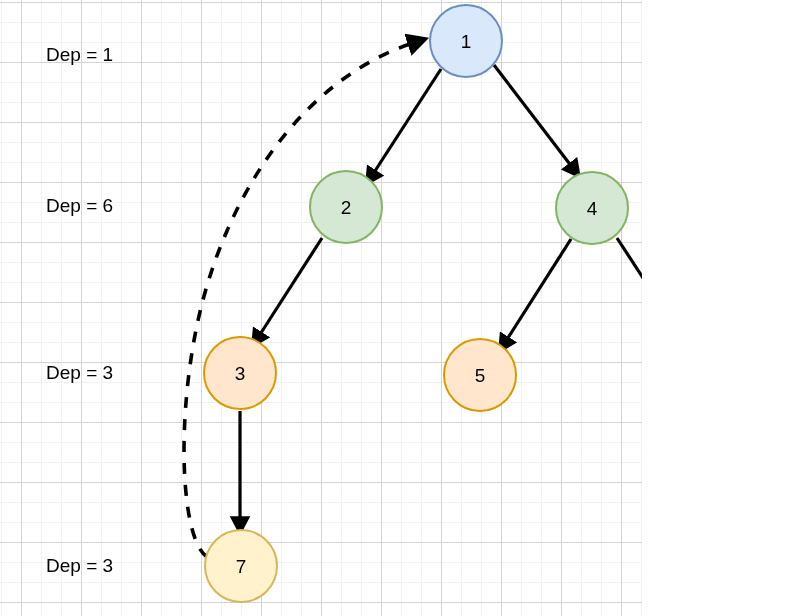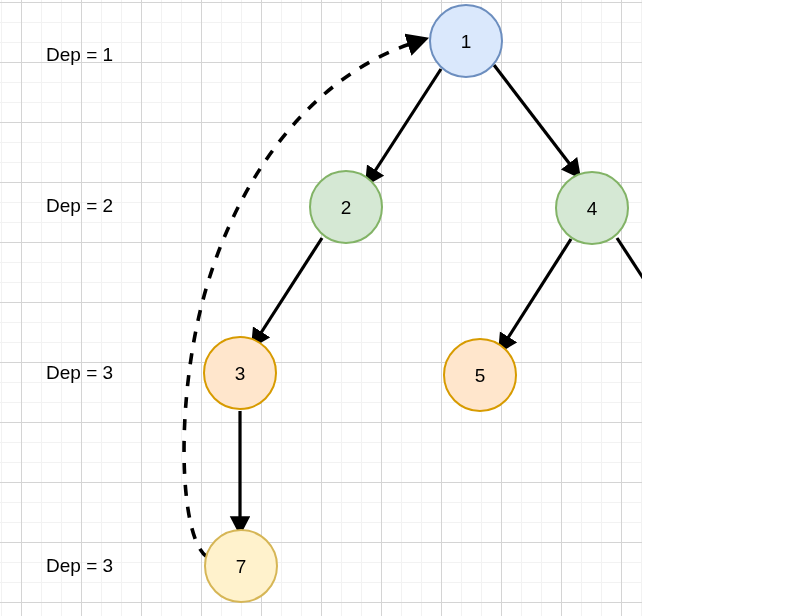--- a/index.html
+++ b/index.html
@@ -76,21 +76,21 @@
     <line x1="571" y1="239" x2="506" y2="341" stroke="#000000" stroke-width="3.2" marker-end="url(#arrow)"></line>
 
     <line x1="617" y1="238" x2="679" y2="333" stroke="#000000" stroke-width="3.2" marker-end="url(#arrow)"></line>
 
     <line x1="240" y1="411" x2="240" y2="521" stroke="#000000" stroke-width="3.2" marker-end="url(#arrow)"></line>
 
     <path d="M 207 557 C 182 540 176 430 196 330 C 222 200 300 80 413 43" fill="none" stroke="#000000" stroke-width="3.6" stroke-dasharray="11 11" marker-end="url(#arrow-dash)"></path>
   </svg>
 
   <div class="dep-label" style="left:46px; top:45px;">Dep = 1</div>
-  <div class="dep-label" style="left:46px; top:196px;">Dep = 2</div>
+  <div class="dep-label" style="left:46px; top:196px;">Dep = 6</div>
   <div class="dep-label" style="left:46px; top:363px;text-align:right;">Dep = 3</div>
   <div class="dep-label" style="left:46px; top:556px;">Dep = 3</div>
 
   <div class="node" style="left:429px; top:4px; width:74px; height:74px; background:#dae8fc; border-color:#6c8ebf;">1</div>
 
   <div class="node" style="left:309px; top:170px; width:74px; height:74px; background:#d5e8d4; border-color:#82b366;">2</div>
 
   <div class="node" style="left:555px; top:171px; width:74px; height:74px; background:#d5e8d4; border-color:#82b366;">4</div>
 
   <div class="node" style="left:203px; top:336px; width:74px; height:74px; background:#ffe6cc; border-color:#d79b00;">3</div>

